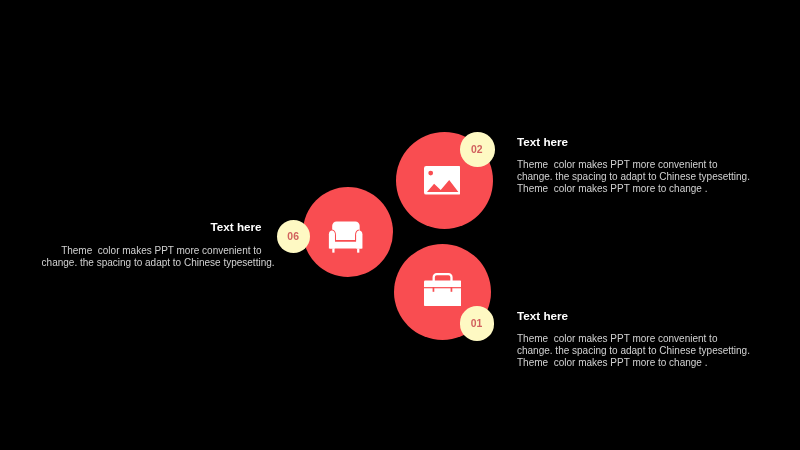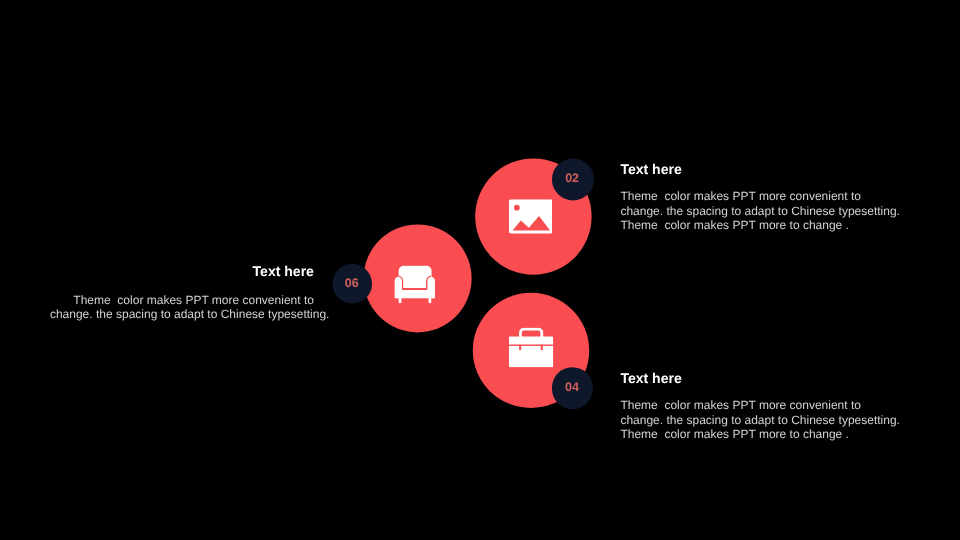--- a/index.html
+++ b/index.html
@@ -4,21 +4,21 @@
 <title>Three Step Circle Infographic</title>
 <style>
   html,body{margin:0;padding:0;}
   body{width:800px;height:450px;background:#000000;overflow:hidden;
        font-family:"Liberation Sans", sans-serif;}
   .slide{position:relative;width:800px;height:450px;background:#000000;}
 
   .circle{position:absolute;border-radius:50%;background:#f94d51;}
   .icon{position:absolute;}
 
-  .badge{position:absolute;border-radius:50%;background:#0f172a;
+  .badge{position:absolute;border-radius:50%;background:#fef9c3;
          display:flex;align-items:center;justify-content:center;
          color:#d1615e;font-weight:bold;font-size:10.4px;}
   .badge > span{position:relative;left:-0.5px;}
 
   .block{position:absolute;width:220px;}
   .block.right-aligned{text-align:right;}
   .head{font-weight:bold;color:#ffffff;font-size:11.7px;line-height:11.7px;}
   .body{color:#d2d2d2;font-size:10px;line-height:11.9px;margin-top:11.7px;}
   .body > div{white-space:pre;}
 </style>
@@ -71,21 +71,21 @@
   <div class="circle" style="left:394px;top:244px;width:97px;height:96px">
     <svg class="icon" viewBox="0 0 372 332" width="37.2" height="33.2" style="left:29.5px;top:28.6px">
       <path fill="none" stroke="#ffffff" stroke-width="23" d="M97 80 V42 a30 30 0 0130-30 h118 a30 30 0 0130 30 v38"></path>
       <path fill="#ffffff" d="M12 74 h348 a12 12 0 0112 12 v234 a12 12 0 01-12 12 h-348 a12 12 0 01-12-12 v-234 a12 12 0 0112-12z"></path>
       <rect fill="#f94d51" x="0" y="141" width="372" height="12"></rect>
       <rect fill="#f94d51" x="86" y="141" width="17" height="47"></rect>
       <rect fill="#f94d51" x="266" y="141" width="17" height="47"></rect>
     </svg>
   </div>
   <div class="badge" style="left:459.7px;top:306.4px;width:34.8px;height:34.4px">
-    <span>04</span>
+    <span>01</span>
   </div>
   <div class="block" style="left:517px;top:310px">
     <div class="head">Text here</div>
     <div class="body">
       <div>Theme  color makes PPT more convenient to</div>
       <div>change. the spacing to adapt to Chinese typesetting.</div>
       <div>Theme  color makes PPT more to change .</div>
     </div>
   </div>
 

